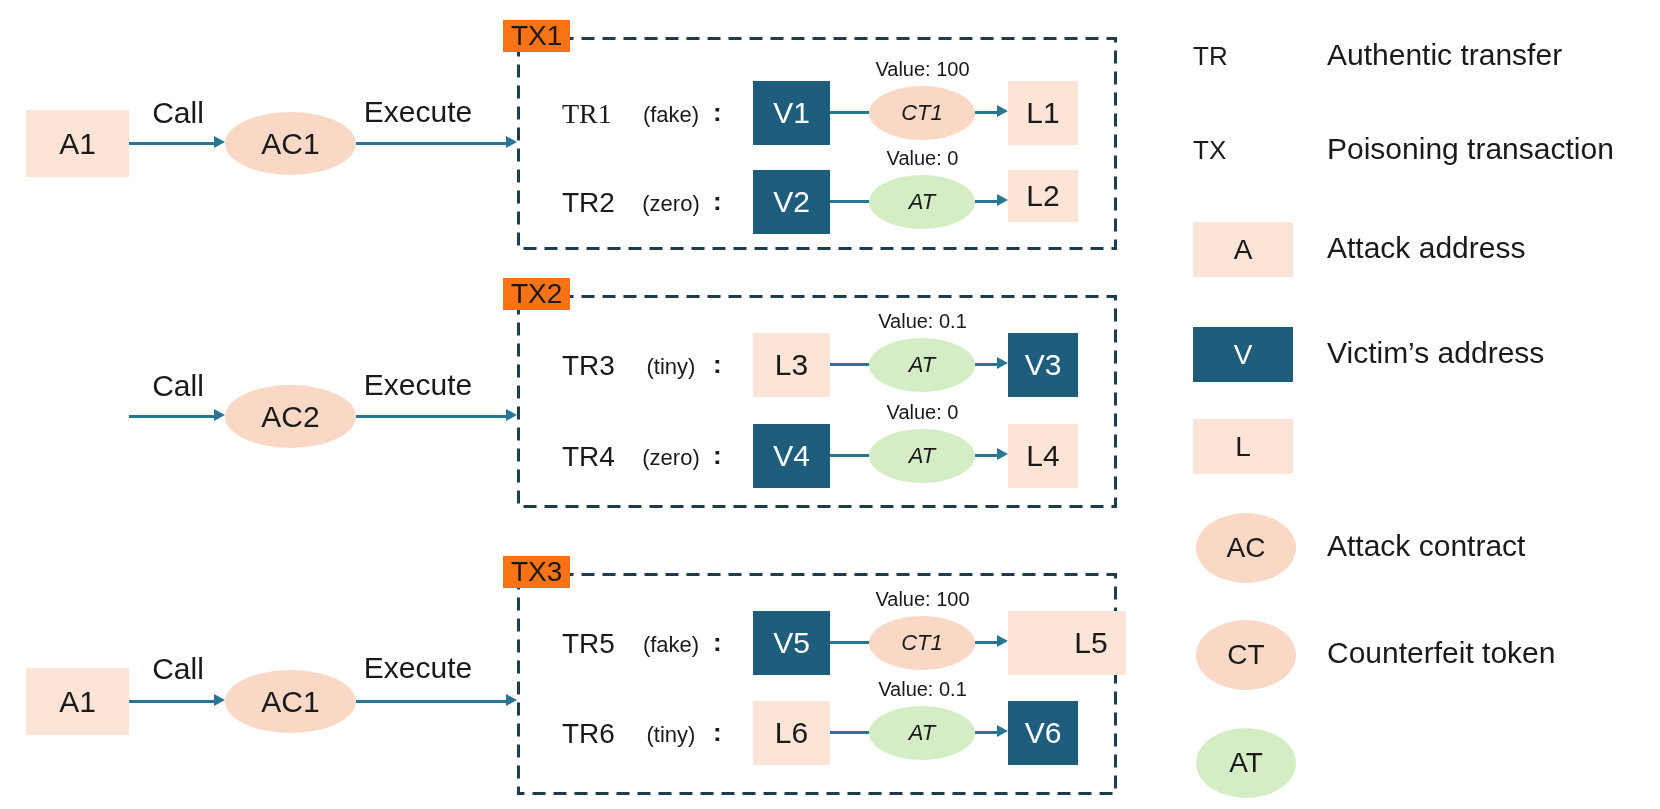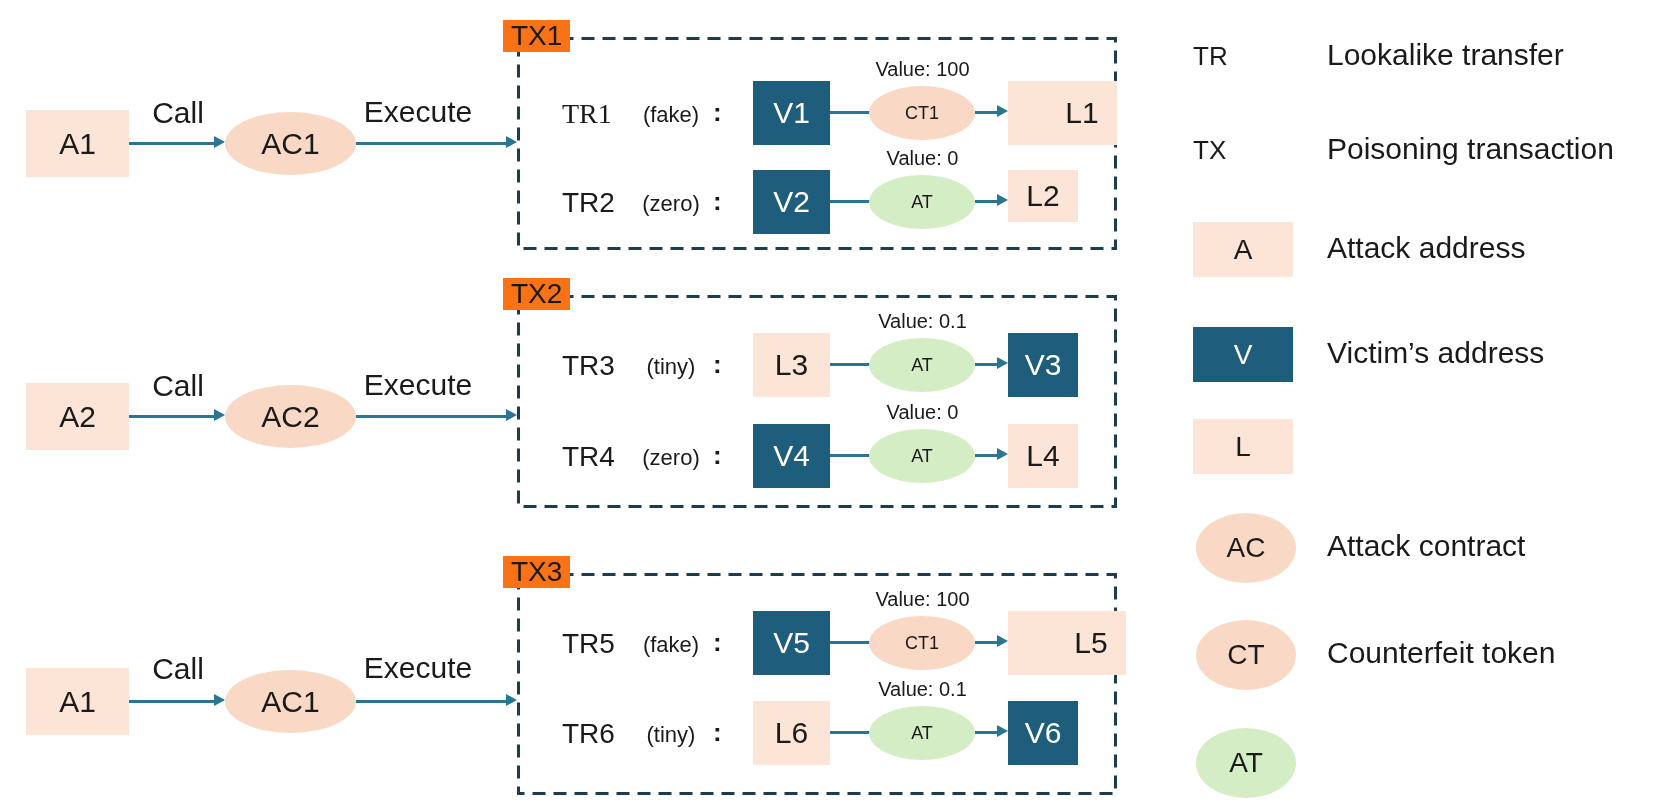--- a/index.html
+++ b/index.html
@@ -28,42 +28,41 @@
   
   .arrow{position:absolute;height:3px;background:#2a7494;}
   .arrow::after{content:'';position:absolute;right:-10px;top:-6px;width:0;height:0;
     border-left:11px solid #2a7494;border-top:6px solid transparent;border-bottom:6px solid transparent;}
   .connector{position:absolute;height:3px;background:#2a7494;}
   
   .txbox{position:absolute;}
   .txbox svg{position:absolute;left:0;top:0;}
   .transfer{position:absolute;left:0;width:600px;height:120px;}
   .transfer .addr{font-size:30px;}
-  .transfer .ellipse{font-size:18px;}
+  .transfer .ellipse{font-size:22px;font-style:italic;}
   
   .legend-symbol-text{position:absolute;width:100px;text-align:left;font-size:26px;}
   .legend-box{position:absolute;left:1193px;width:100px;height:55px;display:flex;
               align-items:center;justify-content:center;font-size:28px;}
   .legend-ellipse{position:absolute;left:1196px;width:100px;height:70px;border-radius:50%;
               display:flex;align-items:center;justify-content:center;font-size:28px;}
   .legend-label{position:absolute;left:1327px;font-size:30px;white-space:nowrap;}
 </style>
 </head>
 <body>
 
 <div class="canvas">
 
   <div class="addr box-attack" style="left:26px;top:110px;width:103px;height:67px;">A1</div>
   <div class="flow-label" style="left:132px;top:96px;width:92px;">Call</div>
   <div class="arrow" style="left:129px;top:142px;width:86px;"></div>
   <div class="ellipse ell-contract" style="left:225px;top:112px;width:131px;height:63px;font-size:30px;">AC1</div>
   <div class="flow-label" style="left:352px;top:95px;width:132px;">Execute</div>
   <div class="arrow" style="left:356px;top:142px;width:151px;"></div>
 
-  <div class="addr box-attack" style="left:26px;top:383px;width:103px;height:67px;">A2</div>
   <div class="flow-label" style="left:132px;top:369px;width:92px;">Call</div>
   <div class="arrow" style="left:129px;top:415px;width:86px;"></div>
   <div class="ellipse ell-contract" style="left:225px;top:385px;width:131px;height:63px;font-size:30px;">AC2</div>
   <div class="flow-label" style="left:352px;top:368px;width:132px;">Execute</div>
   <div class="arrow" style="left:356px;top:415px;width:151px;"></div>
 
   <div class="addr box-attack" style="left:26px;top:668px;width:103px;height:67px;">A1</div>
   <div class="flow-label" style="left:132px;top:652px;width:92px;">Call</div>
   <div class="arrow" style="left:129px;top:700px;width:86px;"></div>
   <div class="ellipse ell-contract" style="left:225px;top:670px;width:131px;height:63px;font-size:30px;">AC1</div>
@@ -78,21 +77,21 @@
 
     <div class="transfer" style="top:16px;">
       <div class="tr-id" style="left:45px;top:45px;font-family:Liberation Serif, serif;">TR1</div>
       <div class="tr-type" style="left:113px;top:49px;width:82px;">(fake)</div>
       <div class="tr-colon" style="left:196px;top:44px;">:</div>
       <div class="addr box-victim" style="left:236px;top:28px;width:77px;height:64px;">V1</div>
       <div class="connector" style="left:313px;top:58px;width:40px;"></div>
       <div class="value-label" style="left:328px;top:5px;width:155px;">Value: 100</div>
       <div class="ellipse tok-counterfeit" style="left:352px;top:33px;width:106px;height:54px;">CT1</div>
       <div class="arrow" style="left:458px;top:58px;width:23px;"></div>
-      <div class="addr box-attack" style="left:491px;top:28px;width:70px;height:64px;padding-left:39px;">L1</div>
+      <div class="addr box-attack" style="left:491px;top:28px;width:70px;height:64px;">L1</div>
     </div>
 
     <div class="transfer" style="top:105px;">
       <div class="tr-id" style="left:45px;top:45px;">TR2</div>
       <div class="tr-type" style="left:113px;top:49px;width:82px;">(zero)</div>
       <div class="tr-colon" style="left:196px;top:44px;">:</div>
       <div class="addr box-victim" style="left:236px;top:28px;width:77px;height:64px;">V2</div>
       <div class="connector" style="left:313px;top:58px;width:40px;"></div>
       <div class="value-label" style="left:328px;top:5px;width:155px;">Value: 0</div>
       <div class="ellipse tok-authentic" style="left:352px;top:33px;width:106px;height:54px;">AT</div>
@@ -157,21 +156,21 @@
       <div class="addr box-attack" style="left:236px;top:28px;width:77px;height:64px;">L6</div>
       <div class="connector" style="left:313px;top:58px;width:40px;"></div>
       <div class="value-label" style="left:328px;top:5px;width:155px;">Value: 0.1</div>
       <div class="ellipse tok-authentic" style="left:352px;top:33px;width:106px;height:54px;">AT</div>
       <div class="arrow" style="left:458px;top:58px;width:23px;"></div>
       <div class="addr box-victim" style="left:491px;top:28px;width:70px;height:64px;">V6</div>
     </div>
   </div>
 
   <div class="legend-symbol-text" style="left:1193px;top:41px;">TR</div>
-  <div class="legend-label" style="top:38px;">Lookalike transfer</div>
+  <div class="legend-label" style="top:38px;">Authentic transfer</div>
 
   <div class="legend-symbol-text" style="left:1193px;top:135px;">TX</div>
   <div class="legend-label" style="top:132px;">Poisoning transaction</div>
 
   <div class="legend-box box-attack" style="top:222px;">A</div>
   <div class="legend-label" style="top:231px;">Attack address</div>
 
   <div class="legend-box box-victim" style="top:327px;">V</div>
   <div class="legend-label" style="top:336px;">Victim’s address</div>
 

